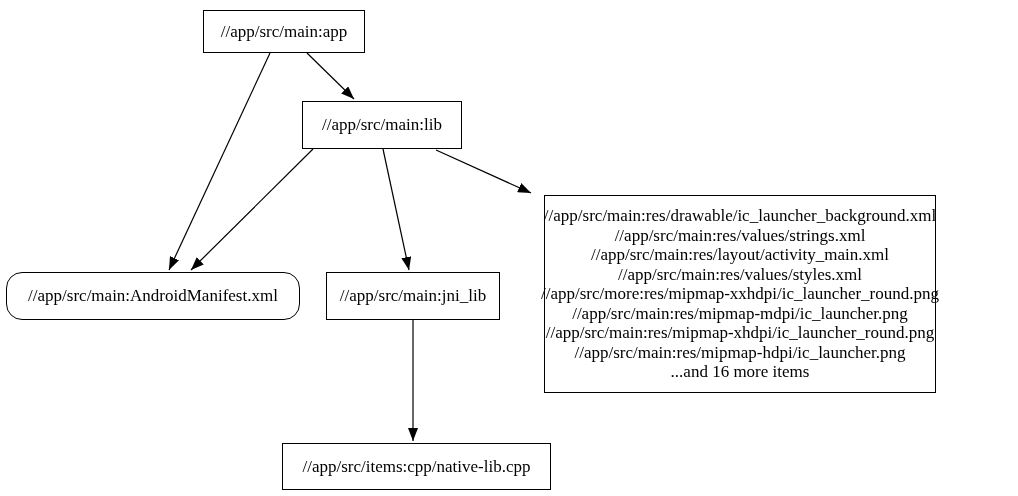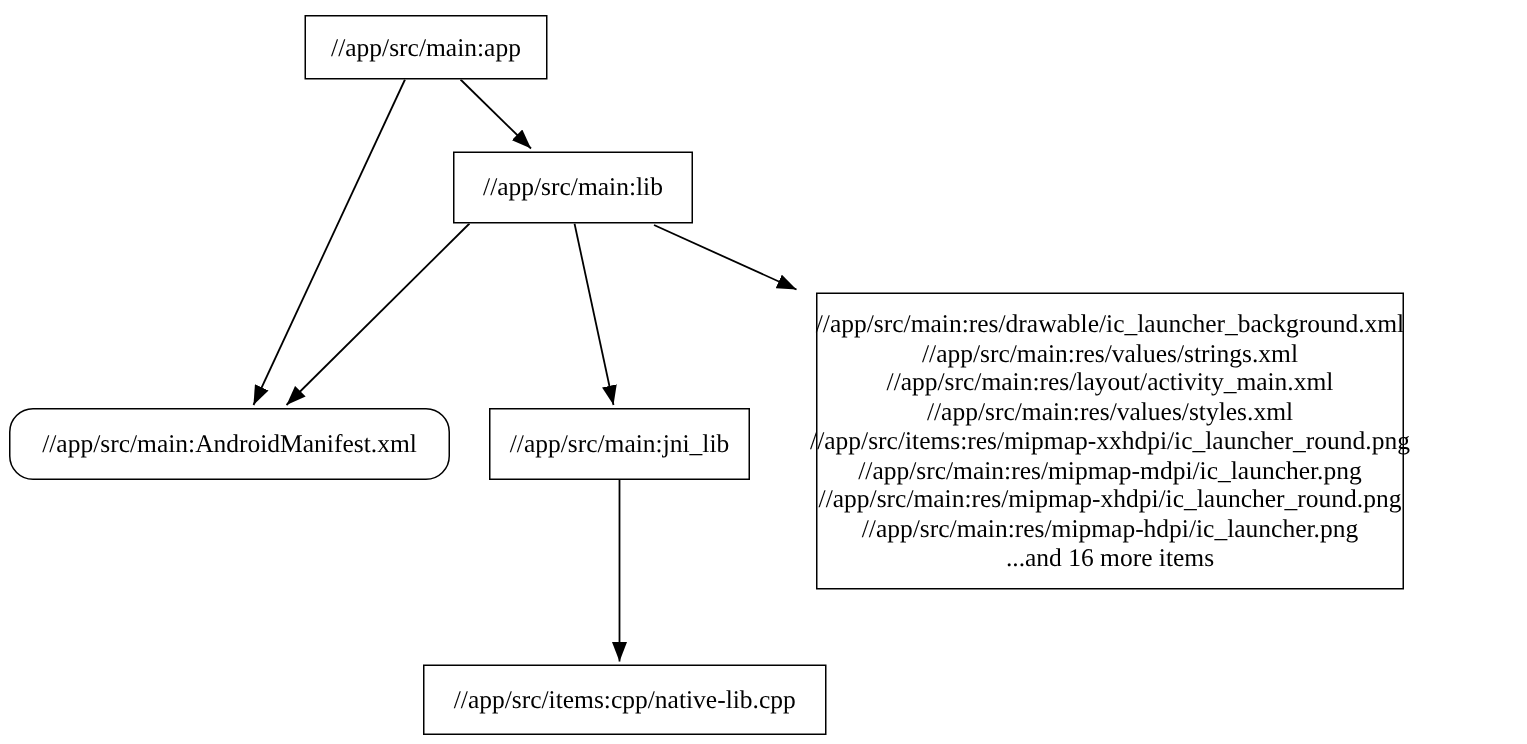--- a/index.html
+++ b/index.html
@@ -85,21 +85,21 @@
 
   <div id="node-jni-lib" class="node">
     <span>//app/src/main:jni_lib</span>
   </div>
 
   <div id="node-res" class="node multiline">
     <span>//app/src/main:res/drawable/ic_launcher_background.xml</span>
     <span>//app/src/main:res/values/strings.xml</span>
     <span>//app/src/main:res/layout/activity_main.xml</span>
     <span>//app/src/main:res/values/styles.xml</span>
-    <span>//app/src/items:res/mipmap-xxhdpi/ic_launcher_round.png</span>
+    <span>//app/src/more:res/mipmap-xxhdpi/ic_launcher_round.png</span>
     <span>//app/src/main:res/mipmap-mdpi/ic_launcher.png</span>
     <span>//app/src/main:res/mipmap-xhdpi/ic_launcher_round.png</span>
     <span>//app/src/main:res/mipmap-hdpi/ic_launcher.png</span>
     <span>...and 16 more items</span>
   </div>
 
   <div id="node-cpp" class="node">
     <span>//app/src/items:cpp/native-lib.cpp</span>
   </div>
 

